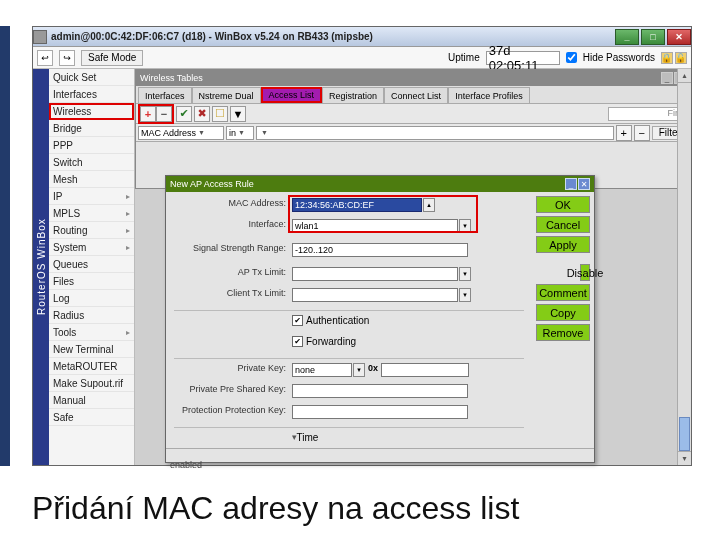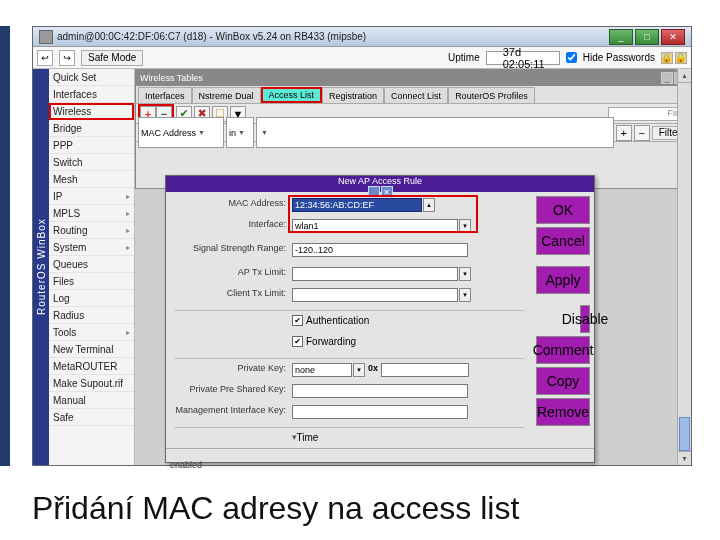--- a/index.html
+++ b/index.html
@@ -4,34 +4,34 @@
 <style>
   * { box-sizing: border-box; margin: 0; padding: 0; }
   body { font-family: Tahoma, Arial, sans-serif; font-size: 10px; background: #fff; width: 720px; height: 540px; overflow: hidden; }
   
   .slide { width: 720px; height: 540px; position: relative; background: #fff; }
   .slide-stripe { position: absolute; left: 0; top: 26px; width: 10px; height: 440px; background: #223a6a; }
   
   .app-window { position: absolute; left: 32px; top: 26px; width: 660px; height: 440px; background: #e8e8e8; border: 1px solid #666; }
   
   
-  .titlebar { height: 20px; background: linear-gradient(#dfe8f6, #b8c8e0); display: flex; align-items: center; padding: 0 6px; border-bottom: 1px solid #999; }
+  .titlebar { height: 20px; background: linear-gradient(#dfe8f6, #b8c8e0); display: flex; align-items: center; padding: 0 0; border-bottom: 1px solid #999; font-weight: bold; }
   .titlebar .wicon { width: 14px; height: 14px; background: #999; margin-right: 4px; border: 1px solid #666; }
   .titlebar .title { flex: 1; font-size: 10px; color: #222; }
   .titlebar .winbtns { display: flex; gap: 2px; }
   .winbtn { width: 24px; height: 16px; display: flex; align-items: center; justify-content: center; font-size: 9px; color: #fff; border: 1px solid #2a5a2a; }
   .winbtn.min, .winbtn.max { background: linear-gradient(#6bb86b,#3a8a3a); }
   .winbtn.close { background: linear-gradient(#e06666,#b02a2a); border-color: #7a1a1a; }
   
   
   .maintb { height: 22px; background: #f7f7f7; border-bottom: 1px solid #bbb; display: flex; align-items: center; padding: 0 4px; gap: 6px; }
   .iconbtn { width: 16px; height: 16px; border: 1px solid #aaa; background: #fff; display: flex; align-items: center; justify-content: center; font-size: 9px; }
   .btnflat { height: 16px; padding: 0 6px; border: 1px solid #aaa; background: #f0f0f0; font-size: 10px; display: flex; align-items: center; }
   .spacer { flex: 1; }
-  .upbox { width: 74px; height: 14px; border: 1px solid #999; background: #fff; font-size: 11px; padding: 0 16px; display:flex; align-items:center; }
+  .upbox { width: 74px; height: 14px; border: 1px solid #999; background: #fff; font-size: 13px; padding: 0 2px; display:flex; align-items:center; }
   .lockicons { display: flex; gap: 2px; }
   .mini { width: 12px; height: 12px; }
   
   
   .mainarea { display: flex; height: calc(100% - 42px); }
   
   
   .brandbar { width: 16px; background: #2a3a8a; color: #fff; writing-mode: vertical-rl; transform: rotate(180deg); font-size: 10px; letter-spacing: 1px; display: flex; align-items: center; justify-content: center; padding: 4px 0; }
   
   
@@ -43,36 +43,36 @@
   
   .content { flex: 1; position: relative; background: #cfcfcf; }
   
   
   .wtwin { position: absolute; left: 0; top: 0; right: 0; height: 120px; background: #e4e4e4; border: 1px solid #888; }
   .wt-title { height: 16px; background: #888; color: #fff; font-size: 9px; padding: 0 4px; display: flex; align-items: center; justify-content: space-between; }
   .wt-title .miniwb { display:flex; gap:1px; }
   .wt-title .miniwb span { width:12px; height:12px; border:1px solid #ccc; background:#bdbdbd; display:flex;align-items:center;justify-content:center;font-size:8px;color:#333; }
   .wt-tabs { height: 18px; background: #e0e0e0; display: flex; align-items: flex-end; padding: 0 2px; gap: 0; border-bottom: 1px solid #aaa; }
   .wt-tab { height: 16px; padding: 0 6px; border: 1px solid #aaa; border-bottom: none; background: #ddd; font-size: 9px; display: flex; align-items: center; }
-  .wt-tab.hi { border: 2px solid #d00; background: #5eead4; }
+  .wt-tab.hi { border: 2px solid #d00; background: #a21caf; }
   .wt-toolbar { height: 20px; display: flex; align-items: center; gap: 2px; padding: 2px; border-bottom: 1px solid #aaa; background:#e8e8e8; }
   .wt-toolbar .grp { display:flex; border: 2px solid #d00; }
   .sq { width: 16px; height: 16px; border: 1px solid #999; background: #f4f4f4; display: flex; align-items: center; justify-content: center; font-size: 11px; }
   .findbox { width: 80px; height: 14px; border: 1px solid #aaa; background: #fff; font-size: 9px; padding: 0 2px; color:#888; text-align:right; }
   .wt-filter { height: 18px; display:flex; align-items:center; gap:2px; padding: 0 2px; background:#e8e8e8; border-bottom:1px solid #aaa; }
-  .selbox { height: 31px; border:1px solid #999; background:#fff; padding:0 2px; font-size:9px; display:flex; align-items:center; gap:2px; }
+  .selbox { height: 14px; border:1px solid #999; background:#fff; padding:0 2px; font-size:9px; display:flex; align-items:center; gap:2px; }
   .selbox .dd { font-size:7px; color:#555; }
   
   
   .apwin { position: absolute; left: 30px; top: 106px; width: 430px; height: 288px; background: #e4e4e4; border: 1px solid #666; box-shadow: 2px 2px 4px rgba(0,0,0,.3); }
-  .ap-title { height: 16px; background: #4c1d95; color: #fff; font-size: 9px; padding: 0 4px; display:flex; align-items:center; justify-content:space-between;flex-direction:column; }
+  .ap-title { height: 16px; background: #4d7c0f; color: #fff; font-size: 9px; padding: 0 4px; display:flex; align-items:center; justify-content:space-between; }
   .ap-body { display: flex; height: calc(100% - 30px); }
   .ap-form { flex: 1; padding: 6px 8px; }
   .ap-side { width: 62px; padding: 4px; display:flex; flex-direction:column; gap:3px; }
-  .ap-side .abtn { height: 28px; border: 1px solid #888; background: #a21caf; font-size: 14px; display:flex; align-items:center; justify-content:center; }
+  .ap-side .abtn { height: 17px; border: 1px solid #888; background: #84cc16; font-size: 11px; display:flex; align-items:center; justify-content:center; }
   .frow { display:flex; align-items:flex-start; height: 18px; margin-bottom: 3px; }
   .frow label { width: 118px; text-align: right; padding-right: 6px; font-size: 9px; color:#333; }
   .finput { height: 14px; border: 1px solid #777; background:#fff; font-size:9px; padding:0 2px; }
   .finput.mac { width: 130px; background:#2a4aa0; color:#fff; border-color:#1a2a70; }
   .hi-rect { position:absolute; border:2px solid #d00; }
   .dda { width:12px; height:14px; border:1px solid #888; background:#eee; display:flex;align-items:center;justify-content:center; font-size:7px; margin-left:1px; }
   .chk { width:11px; height:11px; border:1px solid #666; background:#fff; margin-right:3px; display:flex;align-items:center;justify-content:center;font-size:8px; }
   .sep { height:1px; background:#bbb; margin:4px 0; }
   .ap-status { height:32px; border-top:1px solid #aaa; padding:0 4px; font-size:9px; color:#444; display:flex;align-items:center; }
   
@@ -200,21 +200,21 @@
                 <span>_</span>
                 <span>✕</span>
               </div>
           </div>
           <div class="wt-tabs" id="wt-tabs">
               <div class="wt-tab">Interfaces</div>
               <div class="wt-tab">Nstreme Dual</div>
               <div class="wt-tab hi">Access List</div>
               <div class="wt-tab">Registration</div>
               <div class="wt-tab">Connect List</div>
-              <div class="wt-tab">RouterOS Profiles</div>
+              <div class="wt-tab">Interface Profiles</div>
             </div>
           <div class="wt-toolbar">
             <div class="grp" id="wt-addremove">
                 <div class="sq" style="color: rgb(221, 51, 51); font-weight: bold;">+</div>
                 <div class="sq" style="color: rgb(85, 85, 85); font-weight: bold;">−</div>
               </div>
             <div id="wt-rest" style="display:flex;gap:2px;">
                 <div class="sq" style="color: rgb(42, 122, 42);">✔</div>
                 <div class="sq" style="color: rgb(176, 42, 42);">✖</div>
                 <div class="sq" style="color: rgb(202, 168, 58);">☐</div>
@@ -295,34 +295,34 @@
                 <input class="finput" style="width: 60px;" value="none">
                 <div class="dda">▾</div>
                 <span style="margin:0 3px;font-size:9px;font-weight:bold;">0x</span>
                 <input class="finput" style="width: 88px;">
               </div>
               <div class="frow">
                 <label>Private Pre Shared Key:</label>
                 <input class="finput" style="width: 176px;">
               </div>
               <div class="frow">
-                <label>Management Interface Key:</label>
+                <label>Protection Protection Key:</label>
                 <input class="finput" style="width: 176px;">
               </div>
               <div class="sep"></div>
               <div class="frow">
                   <label></label>
                   <span style="font-size:9px;color:#555;">▾ </span>
                   <span>Time</span>
                 </div>
             </div>
             <div class="ap-side" id="ap-side">
                 <div class="abtn">OK</div>
                 <div class="abtn">Cancel</div>
-                <div class="abtn" style="margin-top: 8px;">Apply</div>
+                <div class="abtn" style="">Apply</div>
                 <div class="abtn" style="margin-top: 8px; margin-left: 44px;">Disable</div>
                 <div class="abtn">Comment</div>
                 <div class="abtn">Copy</div>
                 <div class="abtn">Remove</div>
               </div>
           </div>
           <div class="ap-status">enabled</div>
         </div>
 
         <div class="scrollhint">

